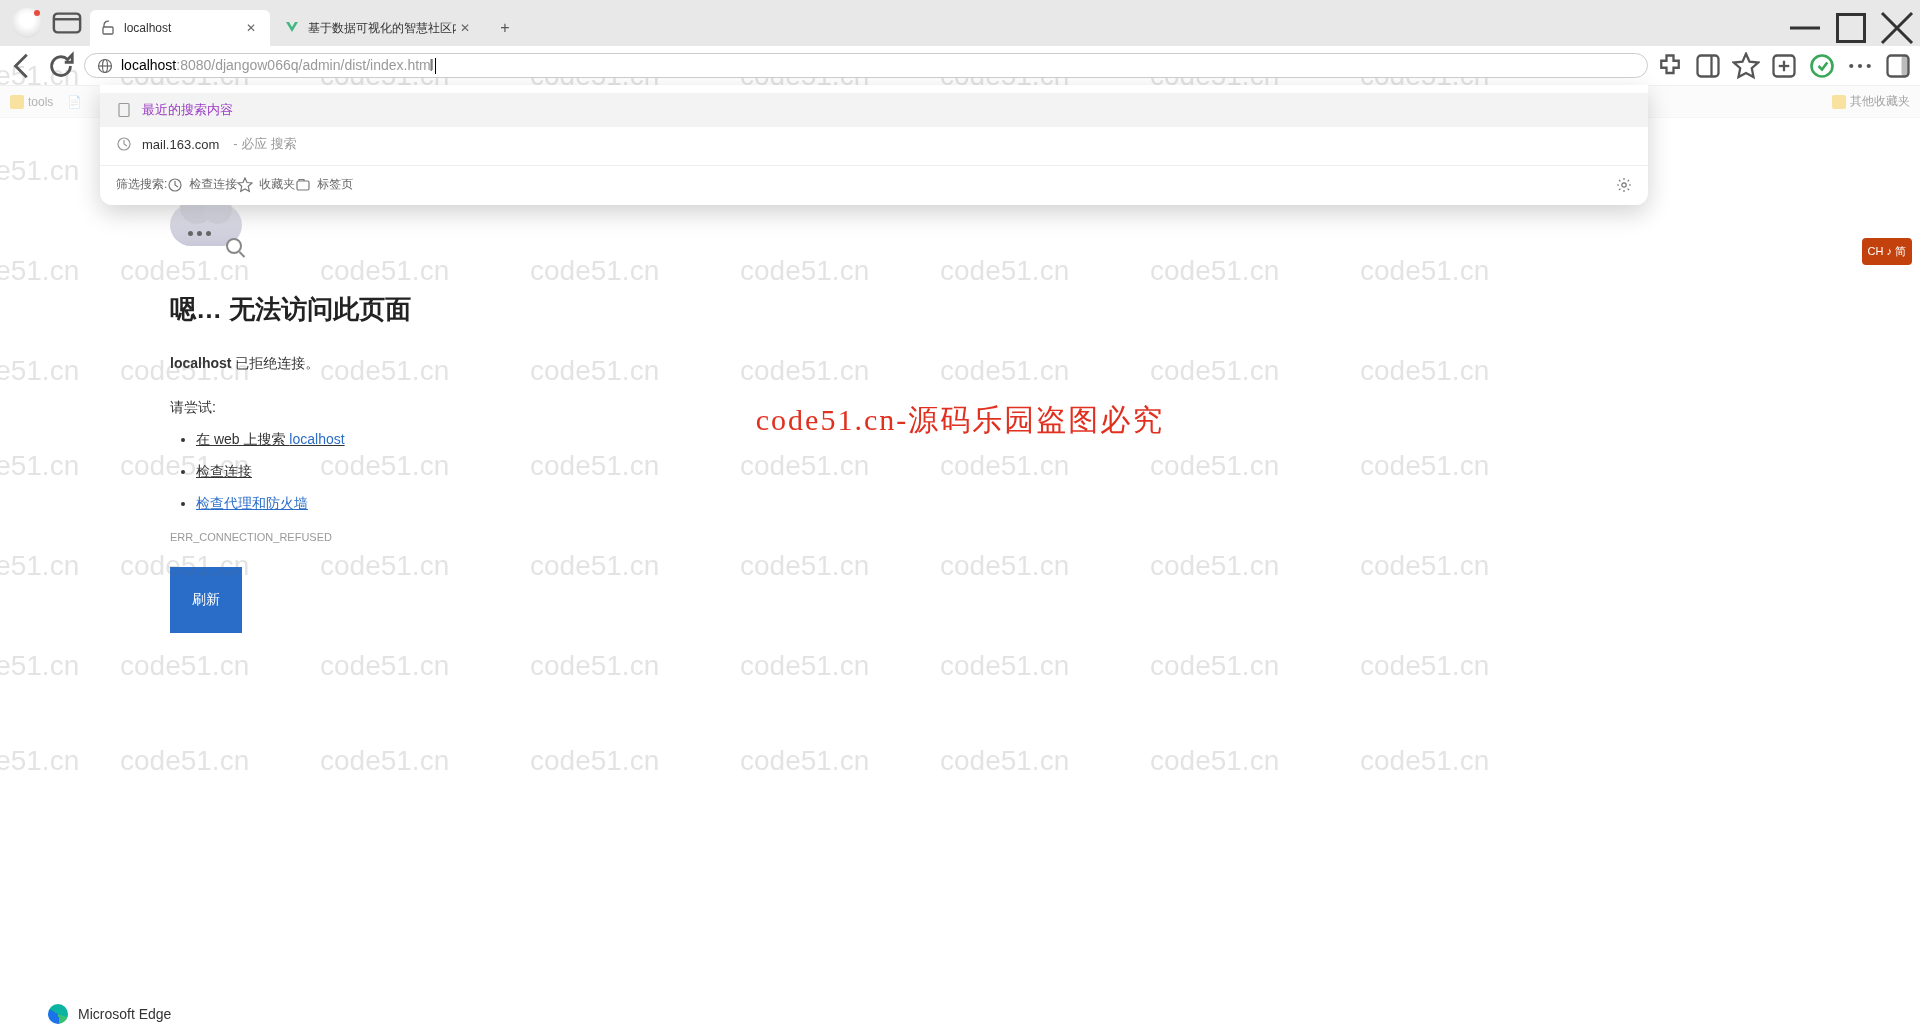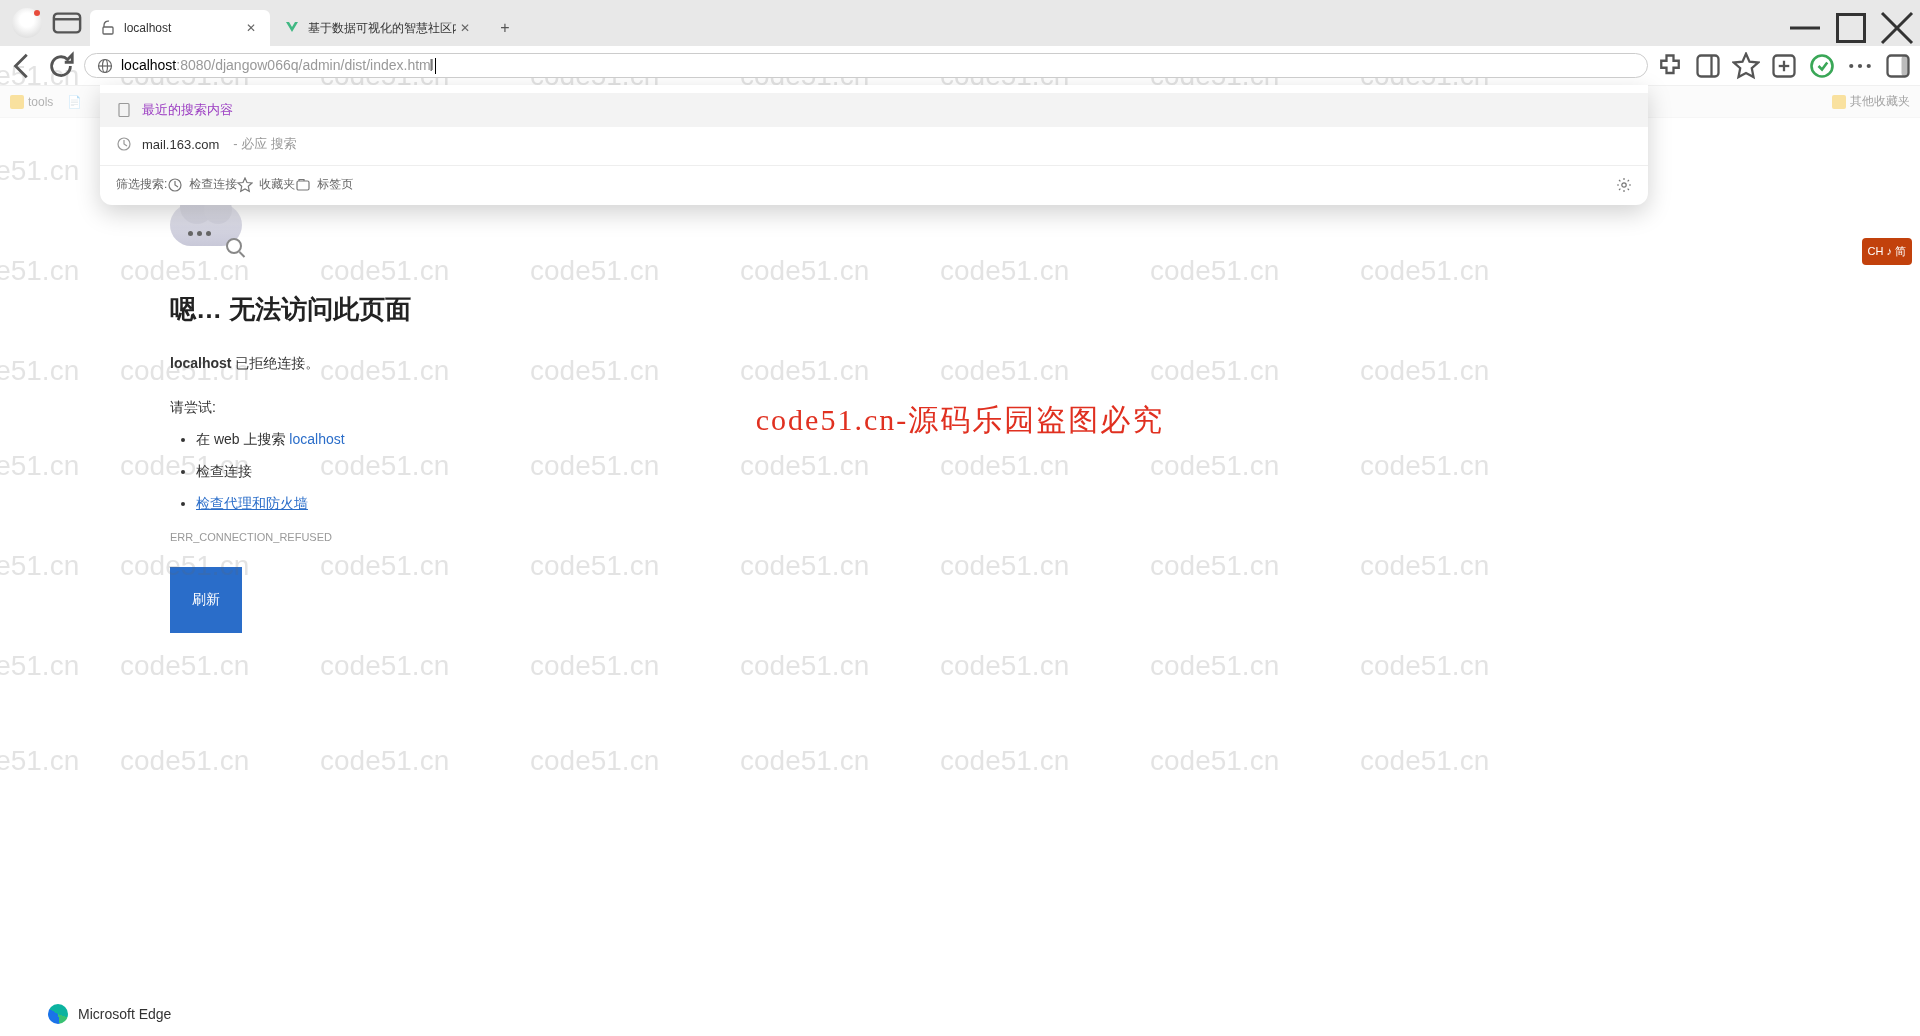--- a/index.html
+++ b/index.html
@@ -60,21 +60,21 @@
 .dots span { width:5px; height:5px; background:#666; border-radius:50%; }
 .mag { position:absolute; bottom:-2px; right:6px; width:18px; height:18px; }
 .mag::before { content:""; position:absolute; width:12px; height:12px; border:2px solid #888; border-radius:50%; background:#fff; }
 .mag::after { content:""; position:absolute; width:2px; height:7px; background:#888; bottom:-2px; right:1px; transform:rotate(-45deg); }
 
 .err-title { font-size:26px; font-weight:600; color:#222; margin-bottom:28px; }
 .err-sub { font-size:14px; color:#333; margin-bottom:26px; }
 .err-sub strong { font-weight:600; }
 .err-try { font-size:14px; color:#333; margin-bottom:14px; }
 .err-list { list-style:disc; padding-left:26px; font-size:14px; color:#333; }
-.err-list li { margin-bottom:14px; }
+.err-list li { margin-bottom:14px;text-decoration:underline; }
 .err-list a { color:#2a6dc9; text-decoration:none; }
 .err-list .underline { text-decoration:underline; }
 .err-code { font-size:11px; color:#999; margin-top:18px; }
 .refresh-btn { margin-top:24px; background:#2a6dc9; color:#fff; border:none; padding:24px 22px; font-size:14px; cursor:pointer; }
 
 
 .watermarks { position:absolute; inset:0; pointer-events:none; z-index:2; }
 .wm { position:absolute; font-size:28px; color:rgba(100,100,100,0.18); font-weight:400; white-space:nowrap; }
 .banner { position:absolute; left:50%; top:400px; transform:translateX(-50%); font-size:30px; color:#e03020; font-family: "SimSun", serif; letter-spacing:2px; }
 

